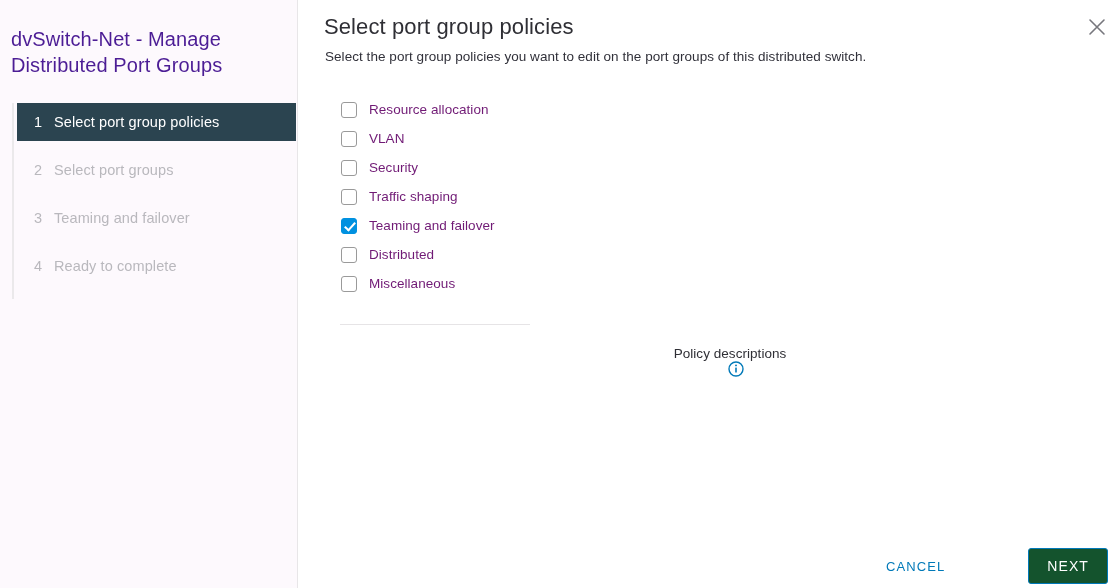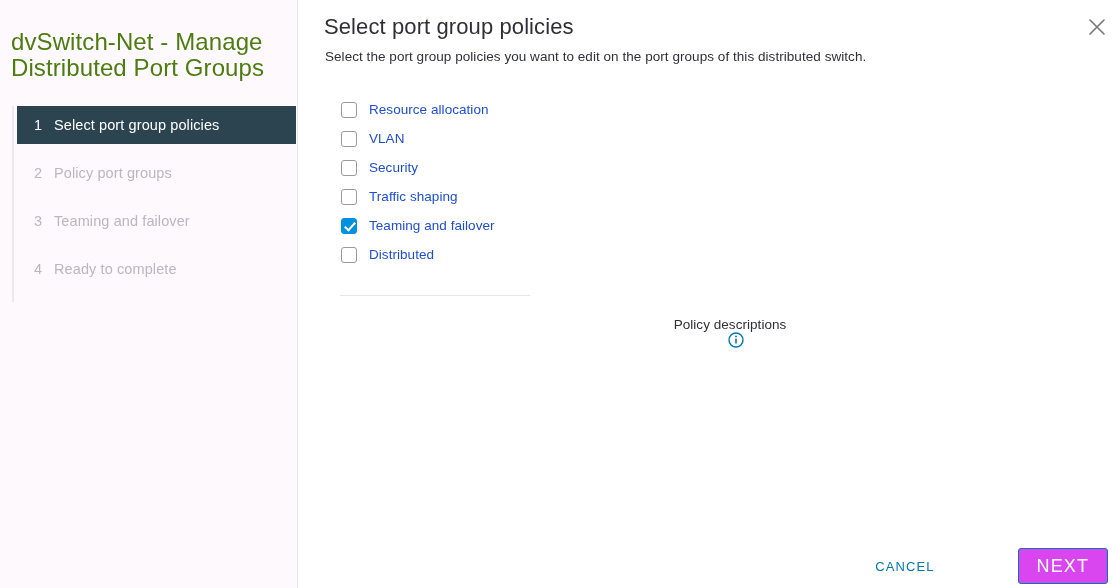--- a/index.html
+++ b/index.html
@@ -25,23 +25,23 @@
     position: relative;
     width: 298px;
     height: 588px;
     background: #fdf9fd;
     border-right: 1px solid #e8e6e8;
     flex: 0 0 298px;
   }
 
   .wizard-title {
     padding: 13px 16px 0 11px;
-    font-size: 24px;
+    font-size: 20px;
     line-height: 26px;
-    color: #4d7c0f;
+    color: #4c1d95;
     font-weight: 400;
     letter-spacing: 0.1px;
   }
 
   .steps {
     position: relative;
     margin-top: 25px;
   }
   
   .steps::before {
@@ -153,21 +153,21 @@
     width: 4px;
     height: 9px;
     border: solid #ffffff;
     border-width: 0 2px 2px 0;
     transform: rotate(42deg);
   }
 
   .policy-label {
     margin-left: 12px;
     font-size: 13.5px;
-    color: #1d4ed8;
+    color: #701a75;
     letter-spacing: 0.05px;
     white-space: nowrap;
   }
 
   .divider {
     margin: 26px 0 0 42px;
     width: 190px;
     height: 1px;
     background: #e6e4e6;
   }
@@ -206,26 +206,26 @@
     border: none;
     color: #0079b8;
     font-family: "Liberation Sans", sans-serif;
     font-size: 13px;
     letter-spacing: 1.1px;
     padding: 10px 16px;
     cursor: pointer;
   }
 
   .btn-next {
-    background: #d946ef;
+    background: #14532d;
     border: 1px solid #0079b8;
     border-radius: 3px;
     color: #ffffff;
     font-family: "Liberation Sans", sans-serif;
-    font-size: 18px;
+    font-size: 14px;
     letter-spacing: 1.1px;
     padding: 0 18px;
     height: 36px;
     min-width: 62px;
     margin-left: 22px;
     cursor: pointer;
   }
 </style>
 </head>
 <body>
@@ -236,21 +236,21 @@
     <h1 class="wizard-title">dvSwitch-Net - Manage Distributed Port Groups</h1>
     <nav class="steps">
 
       <div class="step active">
         <span class="step-num">1</span>
         <span class="step-label">Select port group policies</span>
       </div>
 
       <div class="step">
         <span class="step-num">2</span>
-        <span class="step-label">Policy port groups</span>
+        <span class="step-label">Select port groups</span>
       </div>
 
       <div class="step">
         <span class="step-num">3</span>
         <span class="step-label">Teaming and failover</span>
       </div>
 
       <div class="step">
         <span class="step-num">4</span>
         <span class="step-label">Ready to complete</span>
@@ -295,20 +295,24 @@
       <li class="policy-row">
         <span class="cb checked"></span>
         <span class="policy-label">Teaming and failover</span>
       </li>
 
       <li class="policy-row">
         <span class="cb"></span>
         <span class="policy-label">Distributed</span>
       </li>
 
+      <li class="policy-row">
+        <span class="cb"></span>
+        <span class="policy-label">Miscellaneous</span>
+      </li>
 
     </ul>
 
     <div class="divider"></div>
 
     <div class="policy-desc">
       <span class="policy-desc-label">Policy descriptions</span>
       <span class="info-icon">
         <svg width="16" height="16" viewBox="0 0 16 16" aria-hidden="true">
           <circle cx="8" cy="8" r="7" fill="none" stroke="#0079b8" stroke-width="1.4"></circle>

